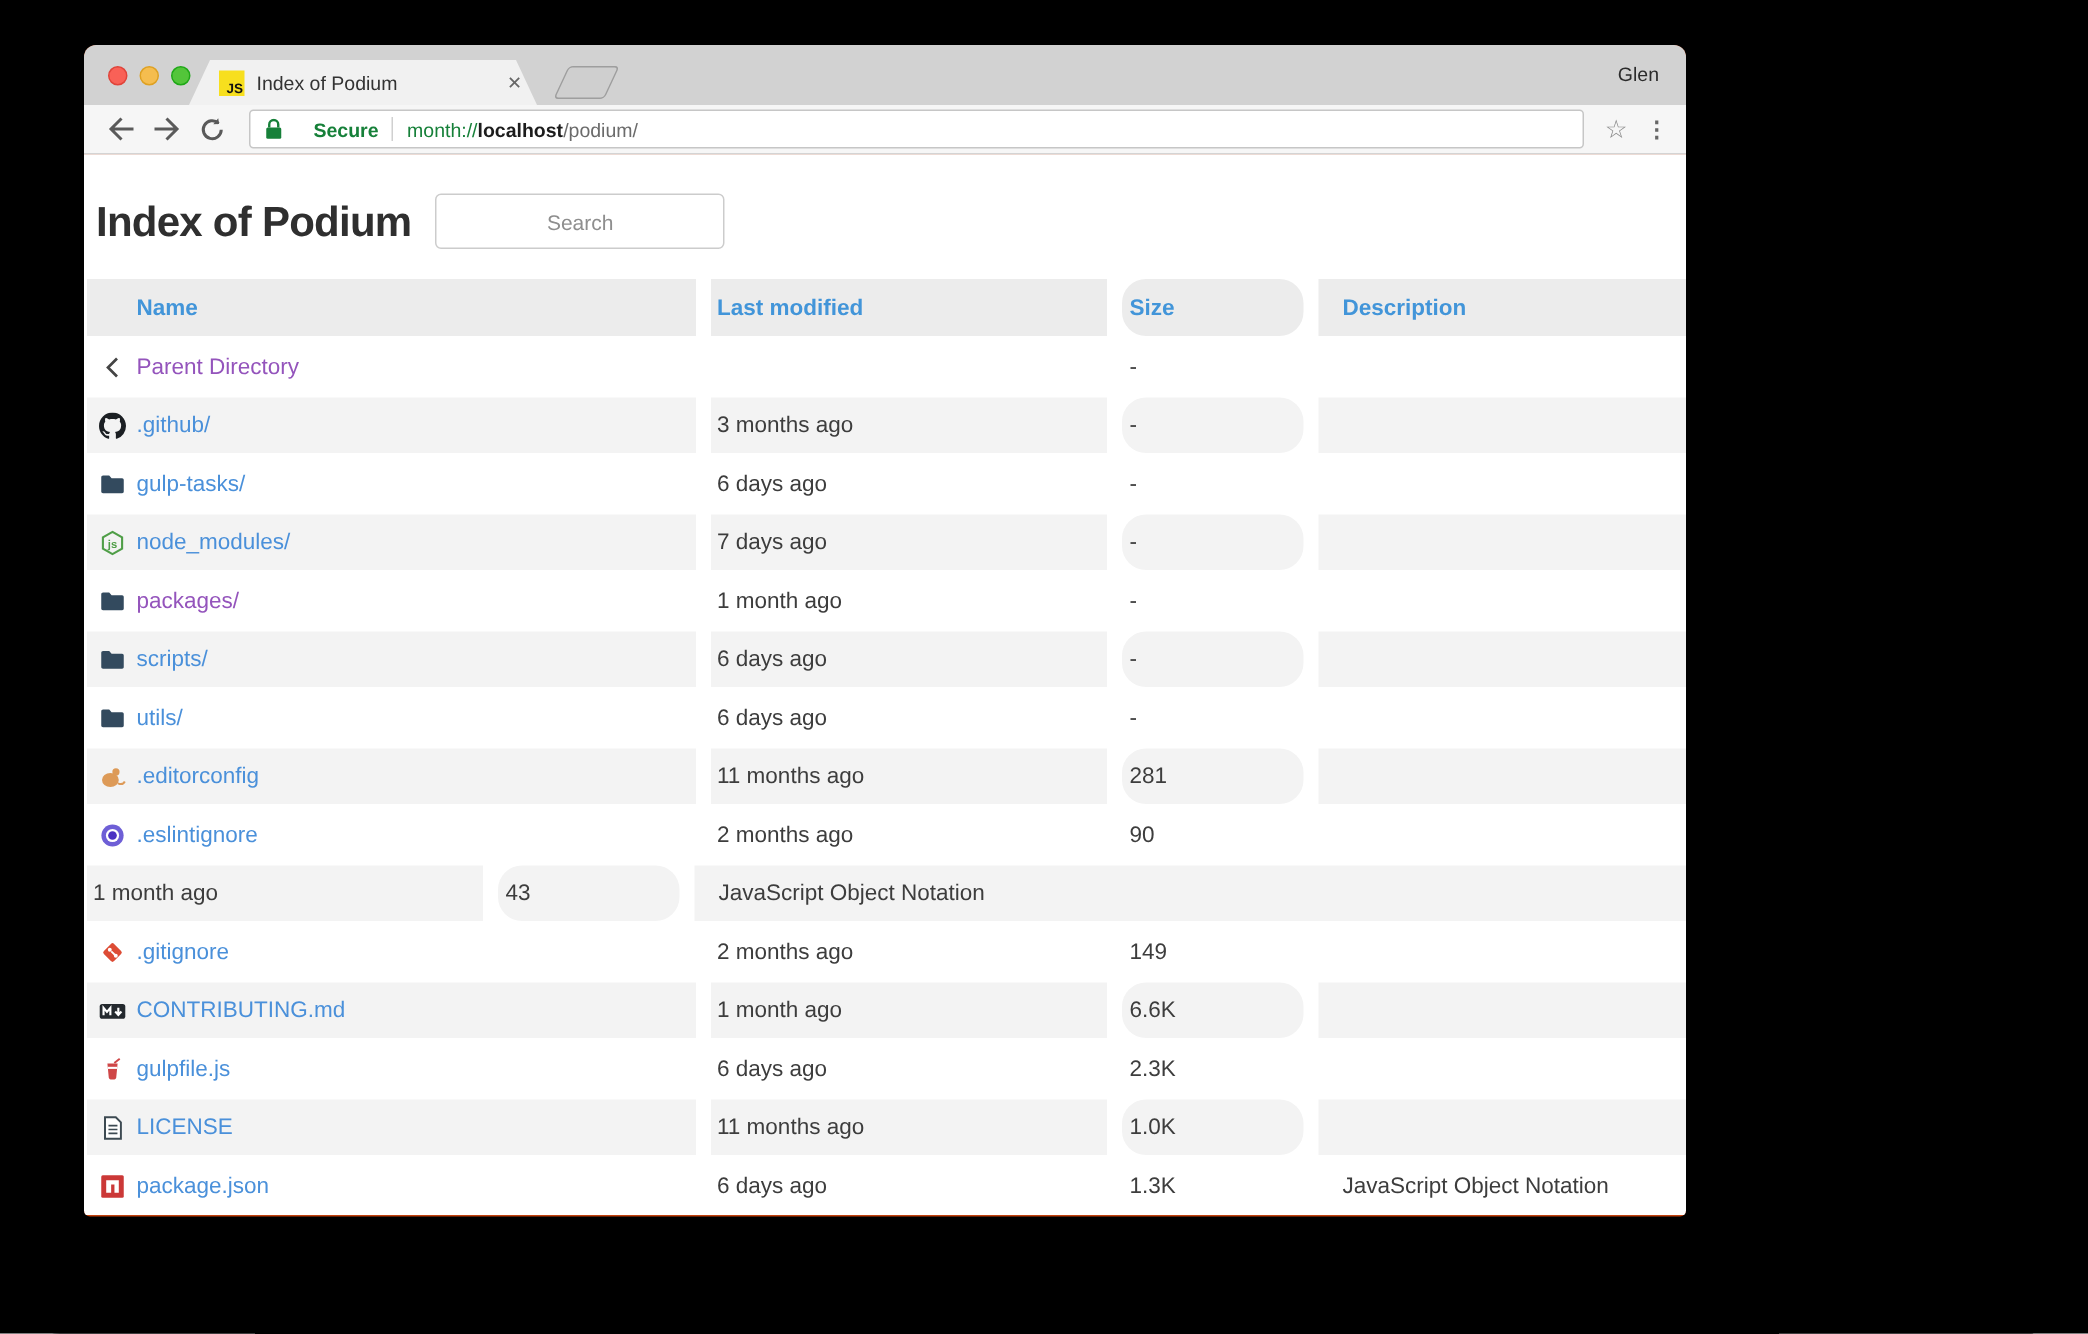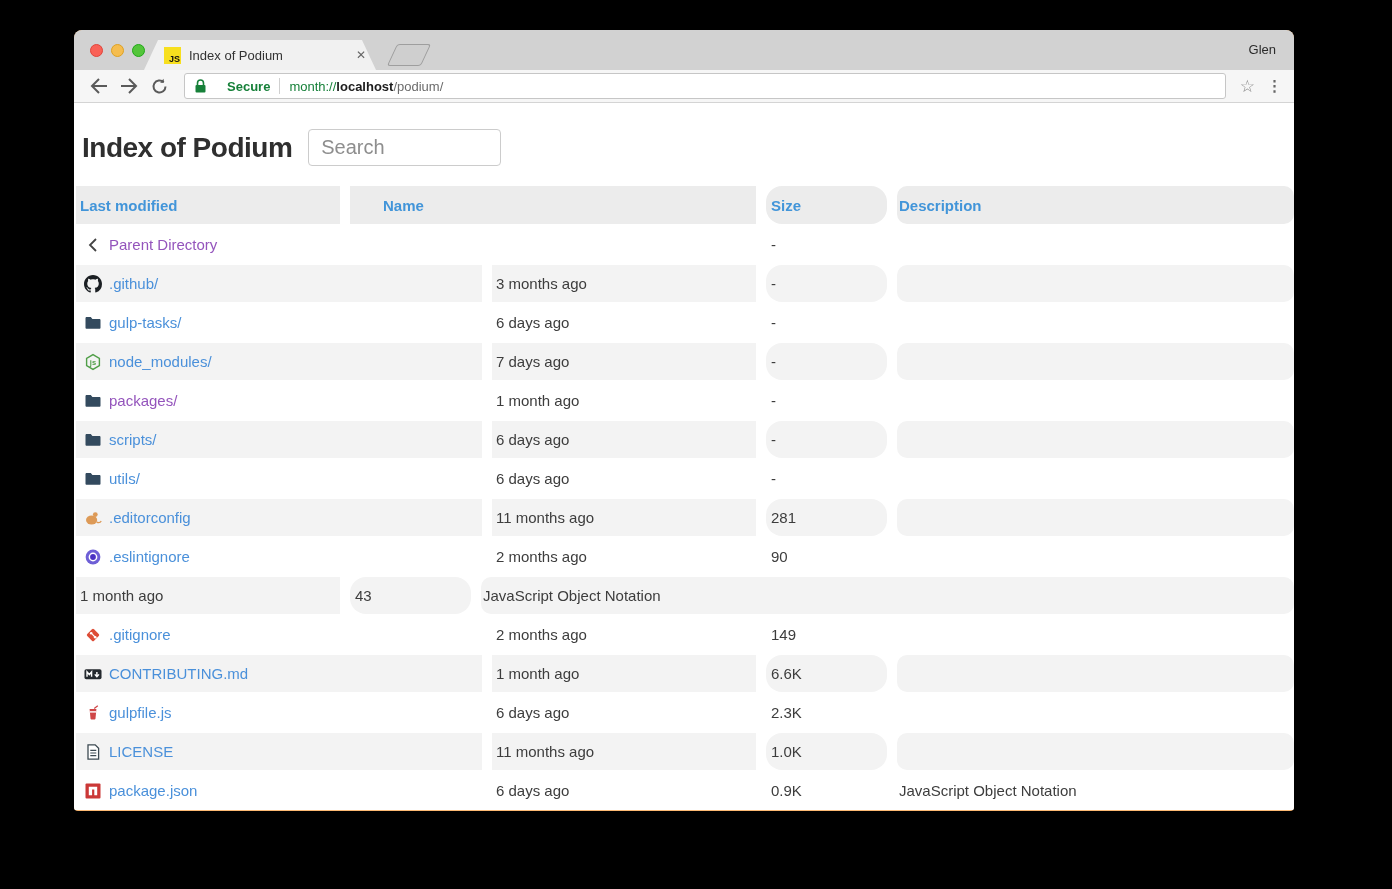--- a/index.html
+++ b/index.html
@@ -3,22 +3,22 @@
 <meta charset="utf-8">
 <style>
   * { margin:0; padding:0; box-sizing:border-box; }
   html { background:#000; }
   body {
     width:1392px; height:889px; background:#000; border-radius:40px;
     font-family:"Liberation Sans", sans-serif; overflow:hidden; position:relative;
   }
   
   #window {
-    position:absolute; left:74px; top:30px; width:1220px; height:781px;
-    background:#fdba74; border-radius:8px 8px 4px 4px; overflow:hidden;
+    position:absolute; left:56px; top:30px; width:1068px; height:781px;
+    background:#c2410c; border-radius:8px 8px 4px 4px; overflow:hidden;
   }
   
   .tabstrip { position:relative; height:40px; background:#d2d2d2; }
   .traffic { position:absolute; top:14px; left:16px; display:flex; gap:8px; }
   .light { width:13px; height:13px; border-radius:50%; }
   .light.red    { background:#f96157; border:1px solid #e0443a; }
   .light.yellow { background:#f5bd4f; border:1px solid #dea123; }
   .light.green  { background:#53c53a; border:1px solid #1fa817; }
   .tab {
     position:absolute; left:70px; bottom:0; width:232px; height:30px;
@@ -55,31 +55,31 @@
   .u-host { color:#1c1c1c; font-weight:600; }
   .u-path { color:#6b6b6b; }
   .star { color:#8a8a8a; font-size:17px; margin:0 6px; }
   .kebab { color:#666; font-size:15px; letter-spacing:0; margin-left:6px; font-weight:bold; }
   
   .page { background:#fff; height:calc(100% - 74px); overflow:hidden; }
   .page-head { display:flex; align-items:center; padding:26px 0 20px 8px; }
   h1 { font-size:28px; color:#2f2f2f; letter-spacing:-0.5px; }
   .search {
     margin-left:16px; width:193px; height:37px; border:1px solid #ccc; border-radius:4px;
-    font-size:20px; padding:0 12px; color:#333; outline:none; font-family:inherit;
+    font-size:14px; padding:0 12px; color:#333; outline:none; font-family:inherit;text-align:center;
   }
   .search::placeholder { color:#8e8e8e; }
   
   .tbl { margin-left:2px; }
   .tr { display:flex; column-gap:10px; height:37px; margin-bottom:2px; }
   .td { display:flex; align-items:center; font-size:15px; color:#3d3d3d; }
   .c-name { width:406px; padding-left:8px; }
   .c-mod  { width:264px; padding-left:4px; }
   .c-size { width:121px; padding-left:5px;border-radius:16px; }
-  .c-desc { flex:1; padding-left:2px;border-radius:10px; }
+  .c-desc { flex:1; padding-left:16px; }
   .thead { height:38px; }
   .thead .td { background:#ececec; font-weight:bold; color:#4295d9; }
   .thead .c-name { padding-left:33px; }
   #file-rows .tr:nth-child(even) .td { background:#f3f3f3; }
   .icon { width:18px; height:18px; margin-right:7px; flex:none; display:flex; align-items:center; justify-content:center; }
   a.flink { color:#4a90da; text-decoration:none; cursor:pointer; }
   a.flink.visited { color:#9454bc; }
 </style>
 </head>
 <body>
@@ -138,22 +138,22 @@
   </div>
 
   <div class="page">
     <div class="page-head">
       <h1>Index of Podium</h1>
       <input class="search" type="text" placeholder="Search" style="">
     </div>
 
     <div class="tbl">
       <div class="tr thead">
+        <div class="td c-name">Name</div>
         <div class="td c-mod">Last modified</div>
-        <div class="td c-name">Name</div>
         <div class="td c-size">Size</div>
         <div class="td c-desc">Description</div>
       </div>
       <div id="file-rows">
           <div class="tr">
             <div class="td c-name">
               <span class="icon">
                 <svg width="14" height="16" viewBox="0 0 14 16">
                   <path d="M10 2 L4 8 L10 14" stroke="#444" stroke-width="1.8" fill="none"></path>
                 </svg>
@@ -341,19 +341,19 @@
             <div class="td c-name">
               <span class="icon">
                 <svg width="18" height="18" viewBox="0 0 18 18">
                   <rect x="1.5" y="1.5" width="15" height="15" rx="1" fill="#cb3837"></rect>
                   <path d="M4.8 4.8 h8.4 v8.4 h-2.9 V7.6 h-2.2 v5.6 H4.8 Z" fill="#fff"></path>
                 </svg>
               </span>
               <a class="flink">package.json</a>
             </div>
             <div class="td c-mod">6 days ago</div>
-            <div class="td c-size">0.9K</div>
+            <div class="td c-size">1.3K</div>
             <div class="td c-desc">JavaScript Object Notation</div>
           </div>
         </div>
     </div>
   </div>
 </div>
 
 </body></html>

